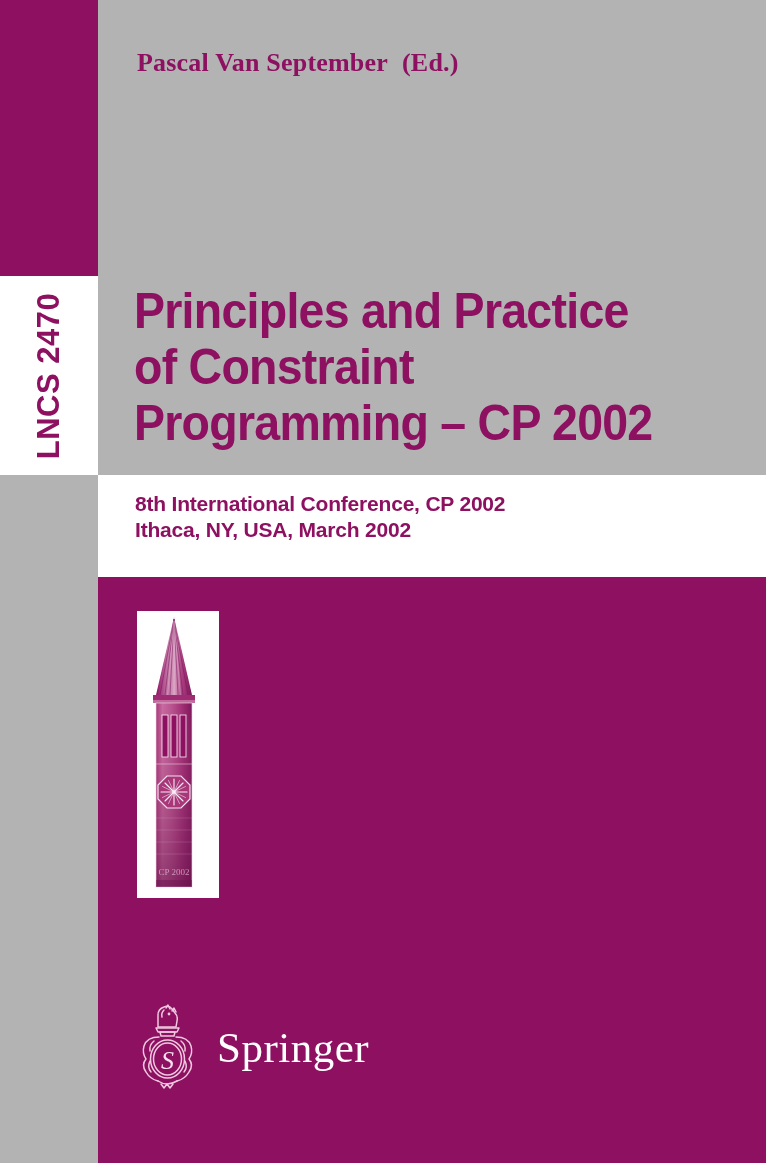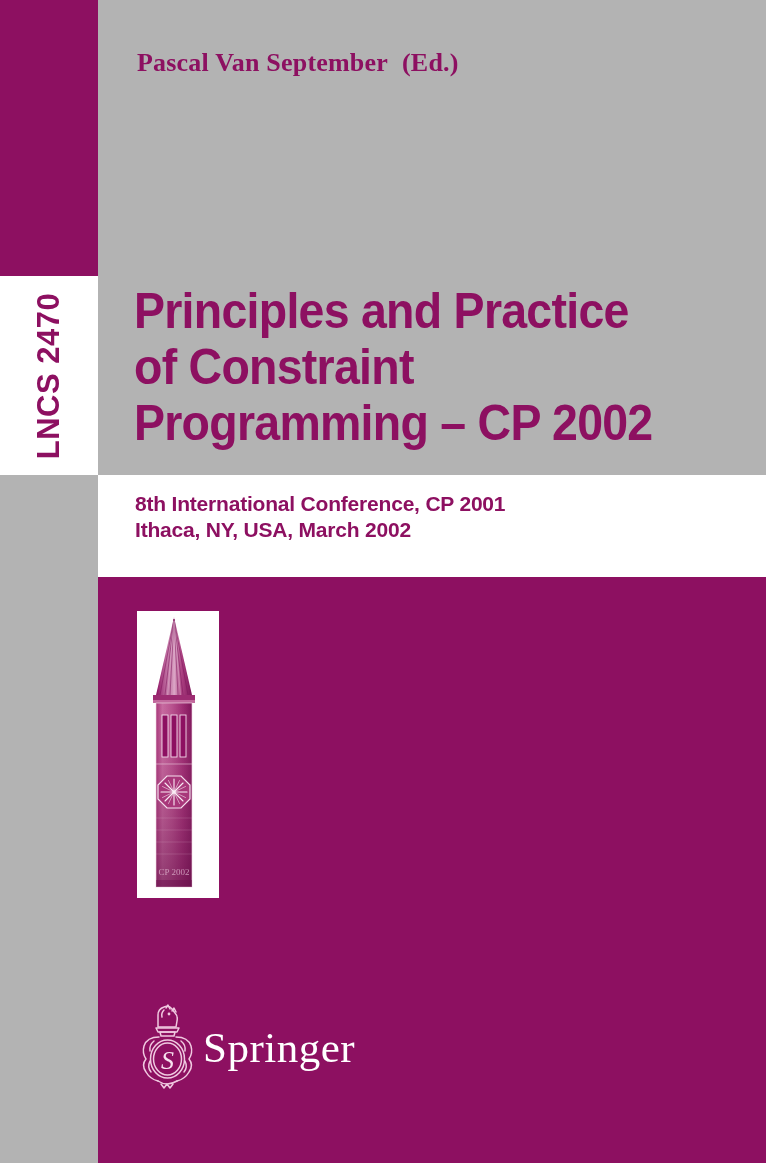--- a/index.html
+++ b/index.html
@@ -143,21 +143,21 @@
     position: absolute;
     left: 133px;
     top: 1001px;
     width: 210px;
     height: 92px;
     display: flex;
     align-items: center;
   }
   #springer-crest { width: 64px; height: 92px; flex: 0 0 64px; }
   #springer-wordmark {
-    margin-left: 6px;
+    margin-left: 20px;
     color: #ffffff;
     font-family: "Liberation Serif", serif;
     font-weight: normal;
     font-size: 43px;
     letter-spacing: 0.5px;
     line-height: 1;
     white-space: nowrap;
   }
 </style>
 </head>
@@ -180,21 +180,21 @@
     <span>Pascal Van September</span><span class="ed-mark">(Ed.)</span>
   </div>
 
   <div id="title-block">
     <span class="tline">Principles and Practice</span>
     <span class="tline">of Constraint</span>
     <span class="tline">Programming – CP 2002</span>
   </div>
 
   <div id="subtitle-block">
-    <span class="sline">8th International Conference, CP 2001</span>
+    <span class="sline">8th International Conference, CP 2002</span>
     <span class="sline">Ithaca, NY, USA, March 2002</span>
   </div>
 
   <div id="tower-frame">
     <svg width="74" height="287" viewBox="0 0 74 287">
       <defs>
         <linearGradient id="shaftGrad" x1="0" y1="0" x2="1" y2="0">
           <stop offset="0%" stop-color="#a8377a"></stop>
           <stop offset="18%" stop-color="#c76ba0"></stop>
           <stop offset="45%" stop-color="#b8528e"></stop>

